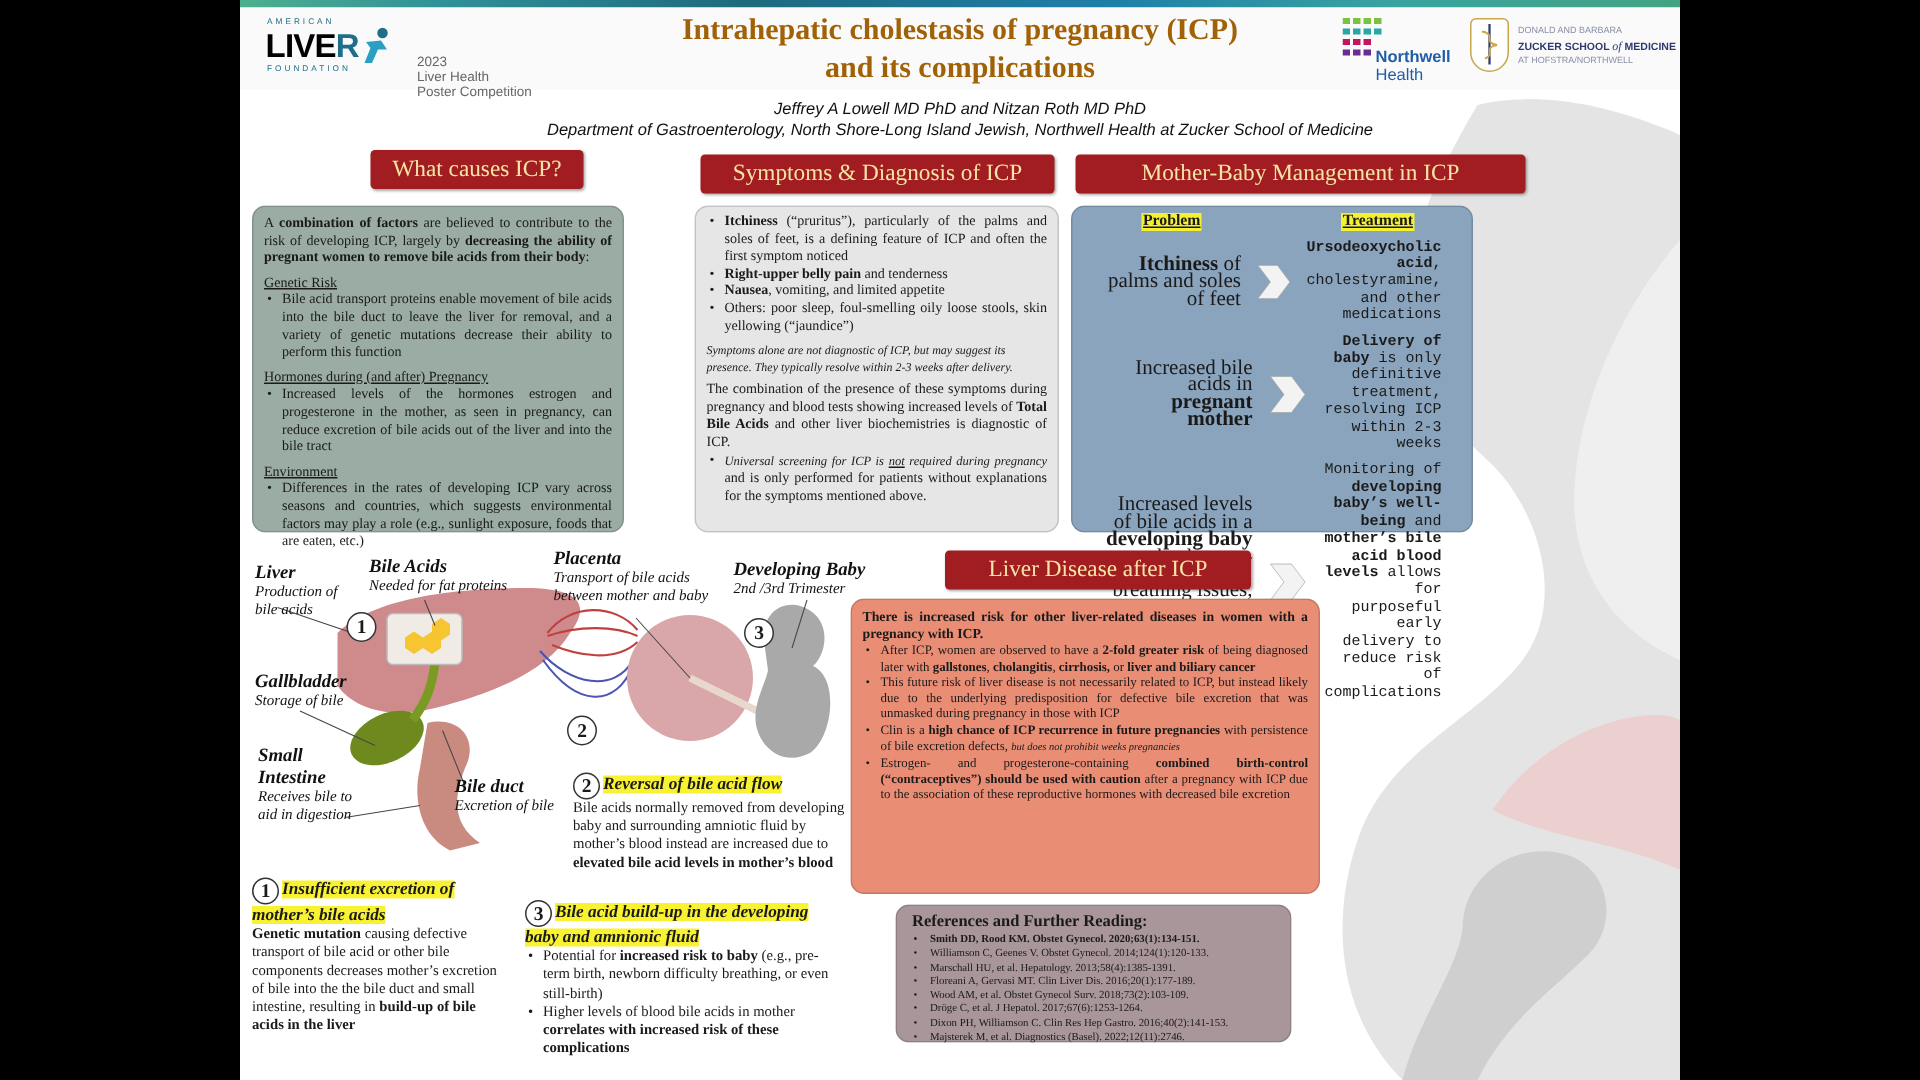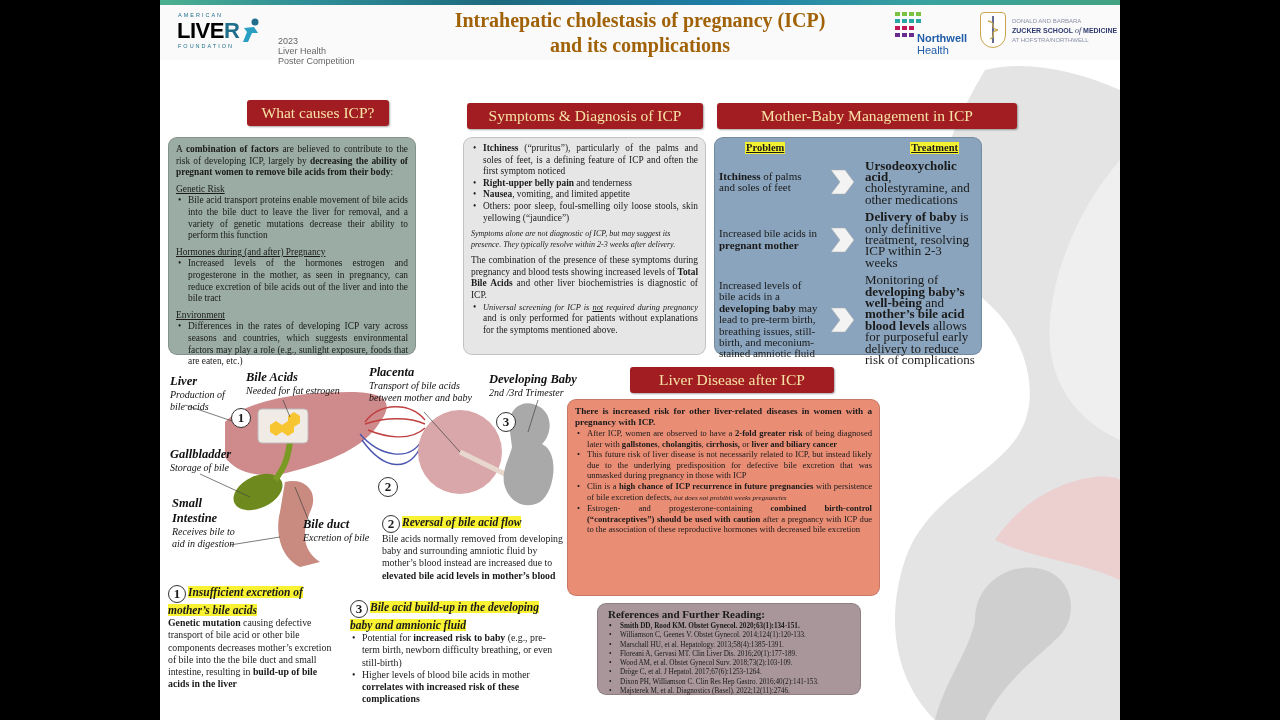--- a/index.html
+++ b/index.html
@@ -40,27 +40,27 @@
   .box ul { list-style: none; }
   .box li { position: relative; padding-left: 12px; text-align: justify; }
   .box li::before { content: "•"; position: absolute; left: 2px; top: 0; }
   .u { text-decoration: underline; }
   b { font-weight: bold; }
 
   .causes { left: 8px; top: 137px; width: 248px; height: 218px; background: #9aaca3; padding: 6px 7px; }
   .causes .sub { margin-top: 5px; text-decoration: underline; }
   .symptoms { left: 303px; top: 137px; width: 243px; height: 218px; background: #e6e6e6; padding: 5px 7px; }
   .symptoms .note { font-style: italic; font-size: 8px; line-height: 10.5px; margin: 5px 0; text-align: left; }
-  .mgmt { left: 554px; top: 137px; width: 268px; height: 218px; background: #8aa4bd; padding: 4px 4px; }
+  .mgmt { left: 554px; top: 137px; width: 268px; height: 218px; background: #8aa4bd; padding: 4px 20px; }
   .mgmt .cols-head { display: flex; justify-content: space-between; padding: 0 18px 0 26px; margin-bottom: 6px; }
   .mgmt .cols-head span { background: #f4f132; font-weight: bold; text-decoration: underline; font-size: 10.5px; padding: 0 1px; }
   .mgmt .row { display: flex; align-items: center; margin-bottom: 6px; }
-  .mgmt .prob { width: 100px; font-size: 11px; line-height: 11.4px; text-align: left; }
+  .mgmt .prob { width: 100px; font-size: 14px; line-height: 11.4px; text-align: right; }
   .mgmt .arrow { width: 30px; height: 30px; margin: 0 8px; position: relative; }
-  .mgmt .treat { flex: 1; font-size: 13px; line-height: 11.4px; text-align: left; }
+  .mgmt .treat { flex: 1; font-size: 10px; line-height: 11.4px; text-align: right; font-family: Liberation Mono, monospace; }
 
   .liver-head { left: 470px; top: 367px; width: 204px; }
   .liver { left: 407px; top: 399px; width: 313px; height: 197px; background: #e98d75; padding: 6px 7px; font-size: 8.6px; line-height: 10.6px; }
   .liver .lead { font-weight: bold; font-size: 9.2px; line-height: 11px; text-align: justify; }
   .liver .small-i { font-style: italic; font-size: 7px; }
 
   .refs { left: 437px; top: 603px; width: 264px; height: 92px; background: #a8969a; padding: 4px 10px; font-size: 7.2px; line-height: 9.3px; }
   .refs h3 { font-size: 11px; line-height: 13px; font-weight: bold; margin-bottom: 1px; }
   .refs li::before { left: 1px; }
 
@@ -149,20 +149,24 @@
           <path d="M7 8 C17 10 7 15 17 17 C7 19 17 23 9 26" stroke="#c9a64a" stroke-width="1.3" fill="none"></path>
         </svg>
     </div>
     <div class="zk-text">
       <div>DONALD AND BARBARA</div>
       <div><b>ZUCKER SCHOOL </b><i style="color:#2e3a6e;font-family:'Liberation Serif',serif;font-size:8px">of</i><b> MEDICINE</b></div>
       <div>AT HOFSTRA/NORTHWELL</div>
     </div>
   </div>
 
+  <div class="authors">
+    <div>Jeffrey A Lowell MD PhD and Nitzan Roth MD PhD</div>
+    <div>Department of Gastroenterology, North Shore-Long Island Jewish, Northwell Health at Zucker School of Medicine</div>
+  </div>
 
   <div class="sec-head" style="left:87px;top:100px;width:142px">What causes ICP?</div>
   <div class="sec-head" style="left:307px;top:103px;width:236px">Symptoms &amp; Diagnosis of ICP</div>
   <div class="sec-head" style="left:557px;top:103px;width:300px">Mother-Baby Management in ICP</div>
 
   <div class="box causes">
     <p><span>A </span><b>combination of factors</b><span> are believed to contribute to the risk of developing ICP, largely by </span><b>decreasing the ability of pregnant women to remove bile acids from their body</b><span>:</span></p>
     <div class="sub">Genetic Risk</div>
     <ul>
         <li>Bile acid transport proteins enable movement of bile acids into the bile duct to leave the liver for removal, and a variety of genetic mutations decrease their ability to perform this function</li>
@@ -254,21 +258,21 @@
           <line x1="40" y1="112" x2="90" y2="135"></line>
           <line x1="70" y1="183" x2="120" y2="175"></line>
           <line x1="150" y1="162" x2="135" y2="125"></line>
           <line x1="123" y1="38" x2="130" y2="55"></line>
           <line x1="264" y1="50" x2="300" y2="90"></line>
           <line x1="378" y1="38" x2="368" y2="70"></line>
         </g>
     </svg>
 
     <div class="lbl" style="left:10px;top:12px;width:70px"><span class="t">Liver</span><span>Production of bile acids</span></div>
-    <div class="lbl" style="left:86px;top:8px;width:110px"><span class="t">Bile Acids</span><span>Needed for fat estrogen</span></div>
+    <div class="lbl" style="left:86px;top:8px;width:110px"><span class="t">Bile Acids</span><span>Needed for fat proteins</span></div>
     <div class="lbl" style="left:209px;top:3px;width:115px"><span class="t">Placenta</span><span>Transport of bile acids between mother and baby</span></div>
     <div class="lbl" style="left:329px;top:10px;width:110px"><span class="t">Developing Baby</span><span>2nd /3rd Trimester</span></div>
     <div class="lbl" style="left:10px;top:85px;width:80px"><span class="t">Gallbladder</span><span>Storage of bile</span></div>
     <div class="lbl" style="left:12px;top:134px;width:70px"><span class="t">Small Intestine</span><span>Receives bile to aid in digestion</span></div>
     <div class="lbl" style="left:143px;top:155px;width:85px"><span class="t">Bile duct</span><span>Excretion of bile</span></div>
 
     <div class="num" style="left:71px;top:46px">1</div>
     <div class="num" style="left:218px;top:115px">2</div>
     <div class="num" style="left:336px;top:50px">3</div>
   </div>

